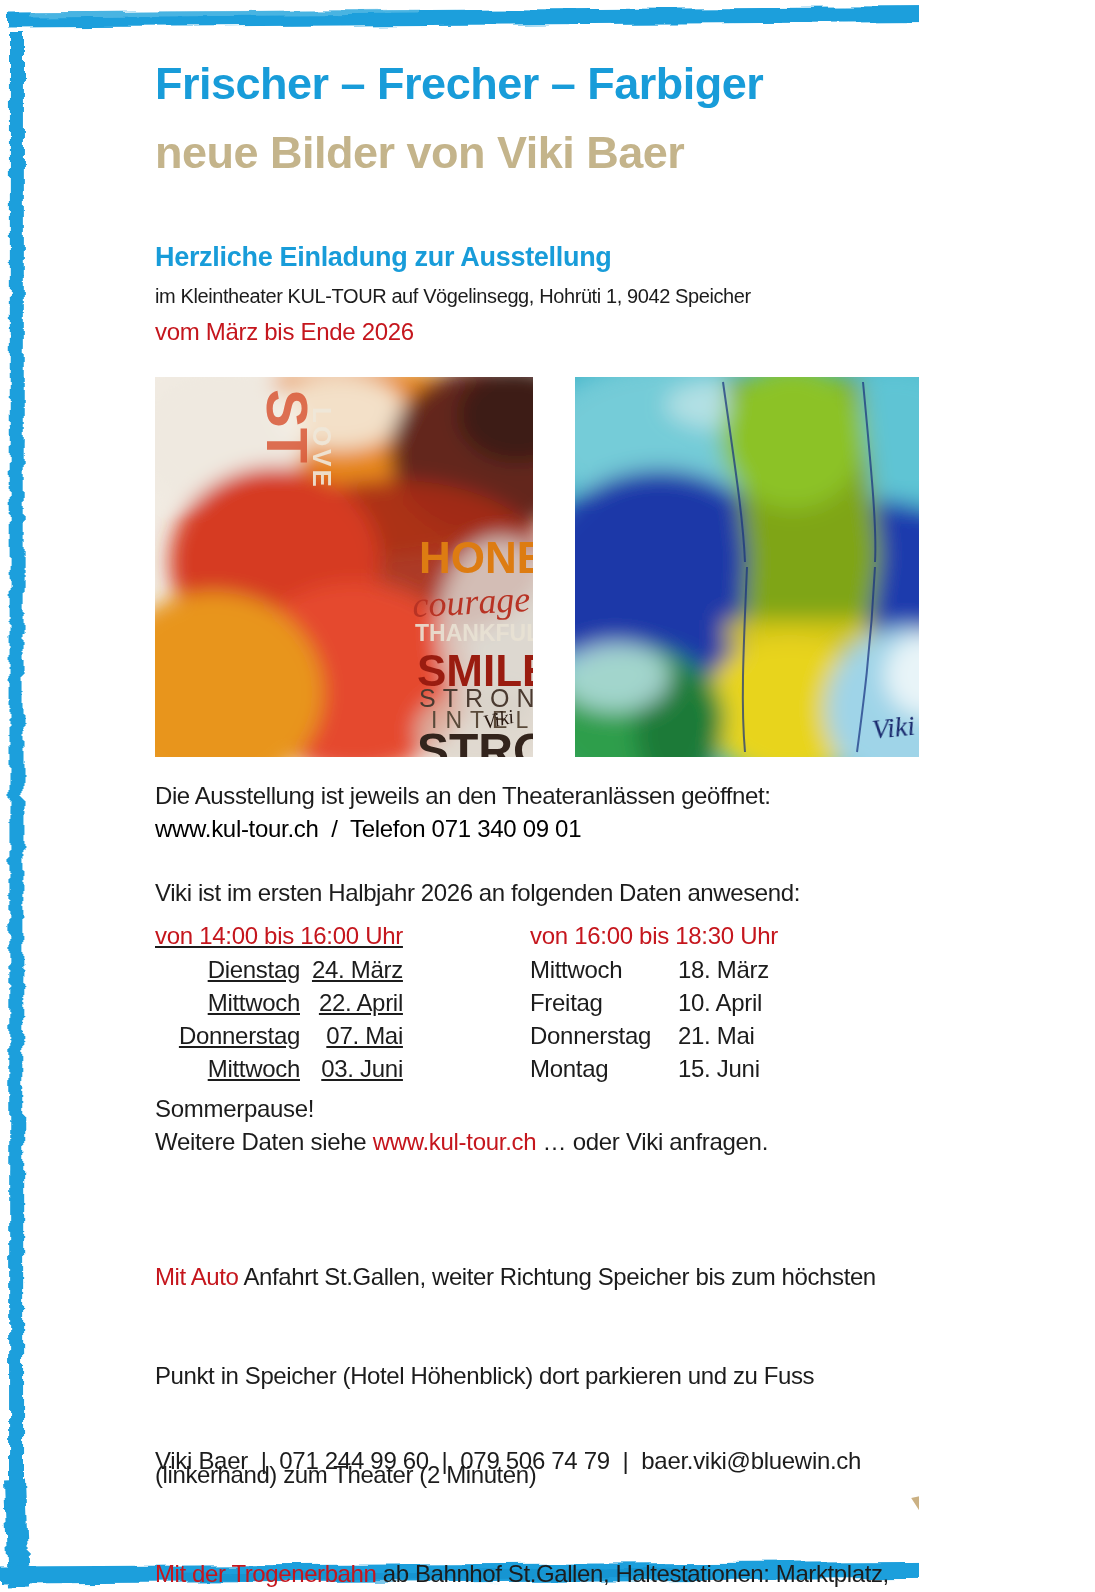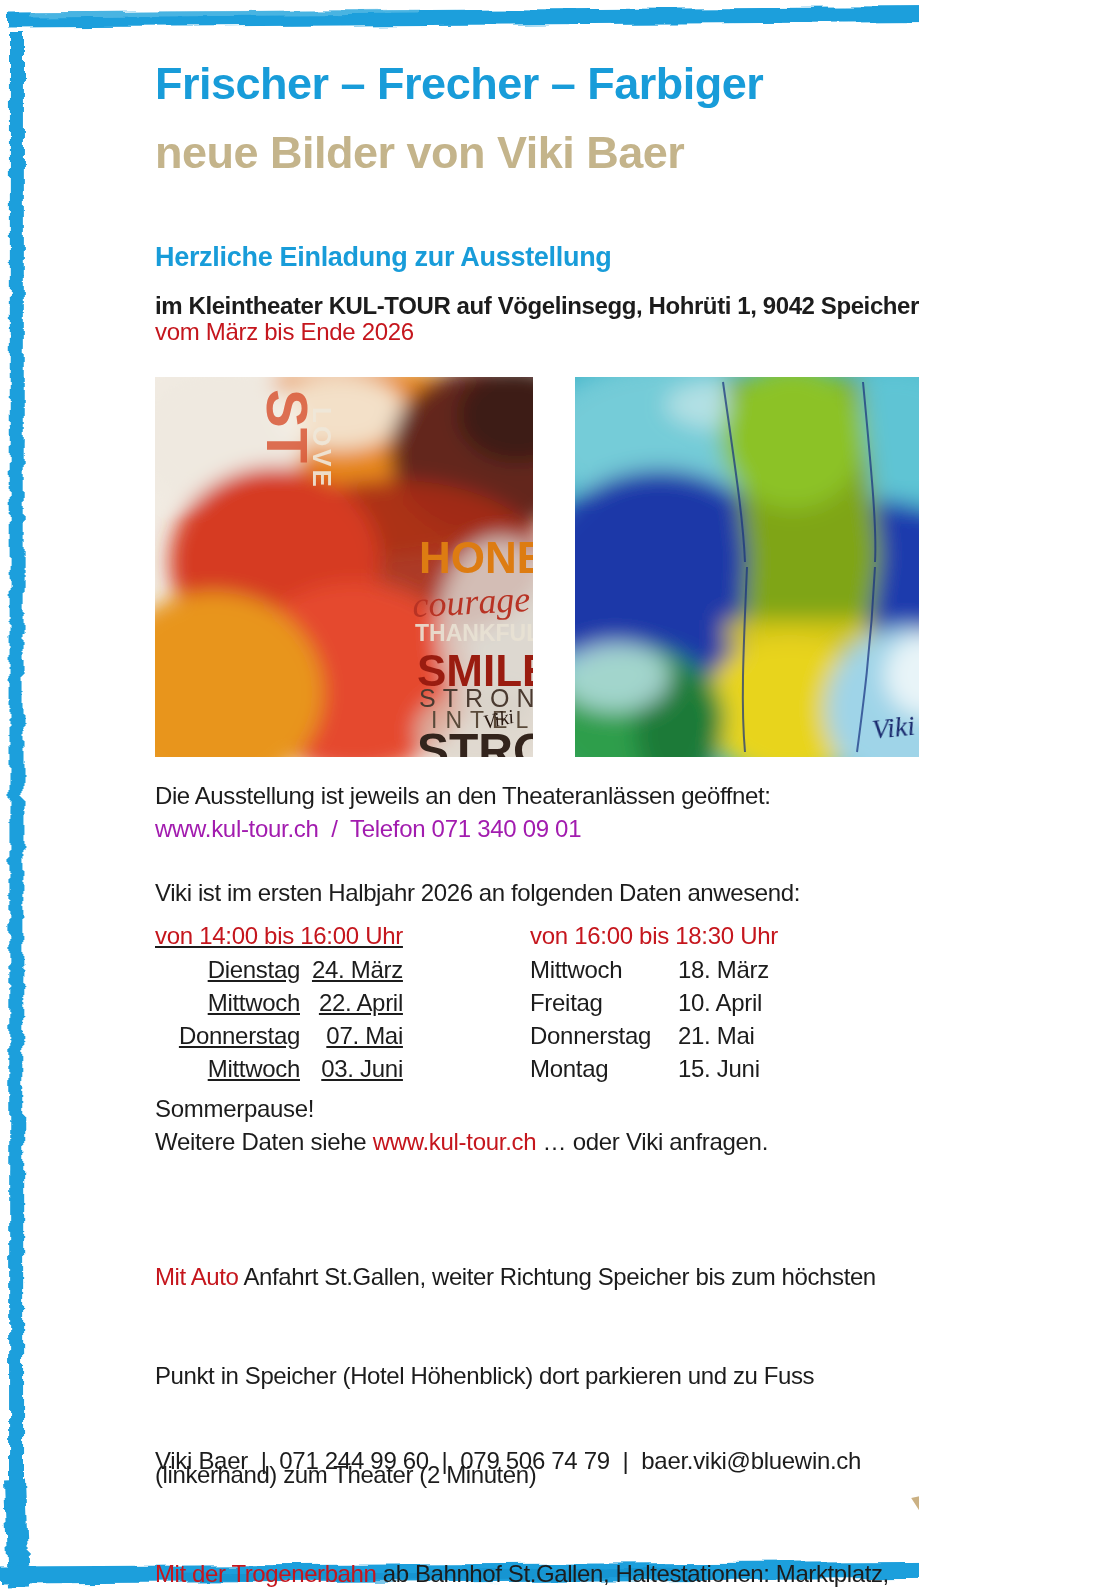--- a/index.html
+++ b/index.html
@@ -5,27 +5,27 @@
   html,body{margin:0;padding:0;background:#ffffff;}
   .page{
     position:relative;width:919px;height:1592px;background:#ffffff;overflow:hidden;
     font-family:"Liberation Sans",sans-serif;color:#1c1c1c;
   }
   .abs{position:absolute;}
   .red{color:#c5161d;}
   .title1{left:155px;top:58px;font-size:45px;font-weight:700;letter-spacing:-0.5px;color:#189cd9;}
   .title2{left:155px;top:127px;font-size:45px;font-weight:700;letter-spacing:-0.5px;color:#c4b48b;}
   .invite-heading{left:155px;top:242px;font-size:27px;font-weight:700;color:#189cd9;letter-spacing:-0.3px;}
-  .invite-location{left:155px;top:292px;font-size:24px;letter-spacing:-0.4px;font-weight:bold;}
+  .invite-location{left:155px;top:285px;font-size:20px;letter-spacing:-0.4px;}
   .invite-period{left:155px;top:318px;font-size:24px;color:#c5161d;letter-spacing:-0.3px;}
   .painting{position:absolute;top:377px;display:block;}
   .painting-left{left:155px;}
   .painting-right{left:575px;}
   .opening-line{left:155px;top:782px;font-size:24px;letter-spacing:-0.4px;}
-  .opening-contact{left:155px;top:815px;font-size:24px;color:#a21caf;white-space:pre;letter-spacing:-0.3px;}
+  .opening-contact{left:155px;top:815px;font-size:24px;color:#000000;white-space:pre;letter-spacing:-0.3px;}
   .attendance-intro{left:155px;top:879px;font-size:24px;letter-spacing:-0.4px;}
   .sched{position:absolute;top:922px;font-size:24px;letter-spacing:-0.3px;}
   .sched-left{left:155px;text-decoration:underline;}
   .sched-right{left:530px;}
   .sched .hdr{color:#c5161d;height:34px;}
   .sched-grid{display:grid;grid-auto-rows:33px;}
   .sched-left .sched-grid{grid-template-columns:145px auto;text-align:right;}
   .sched-right .sched-grid{grid-template-columns:148px auto;}
   .summer{left:155px;top:1095px;font-size:24px;letter-spacing:-0.3px;}
   .more{left:155px;top:1128px;font-size:24px;white-space:pre;letter-spacing:-0.3px;}

